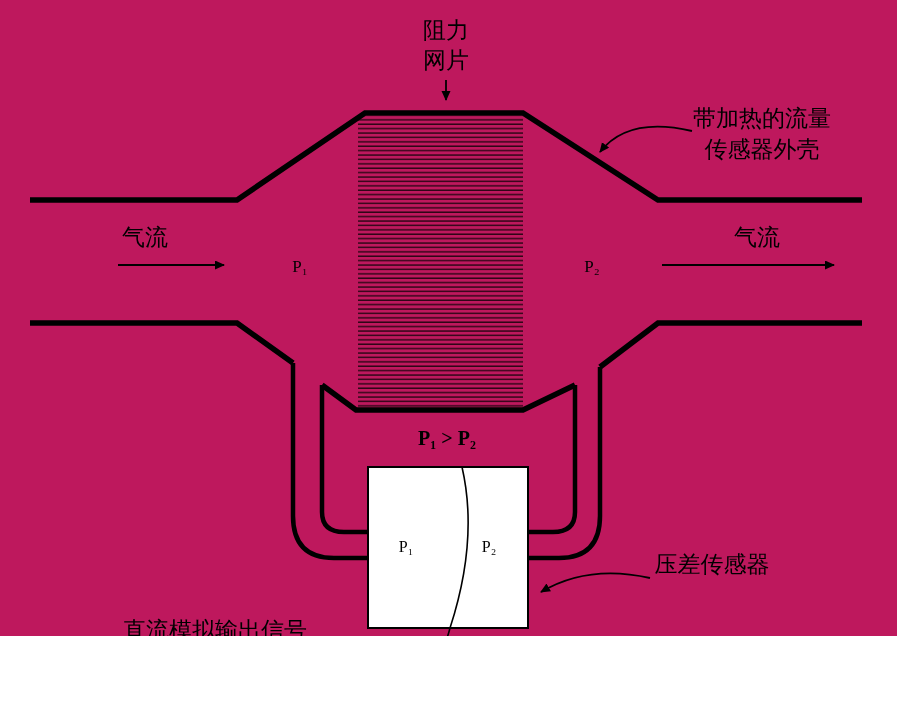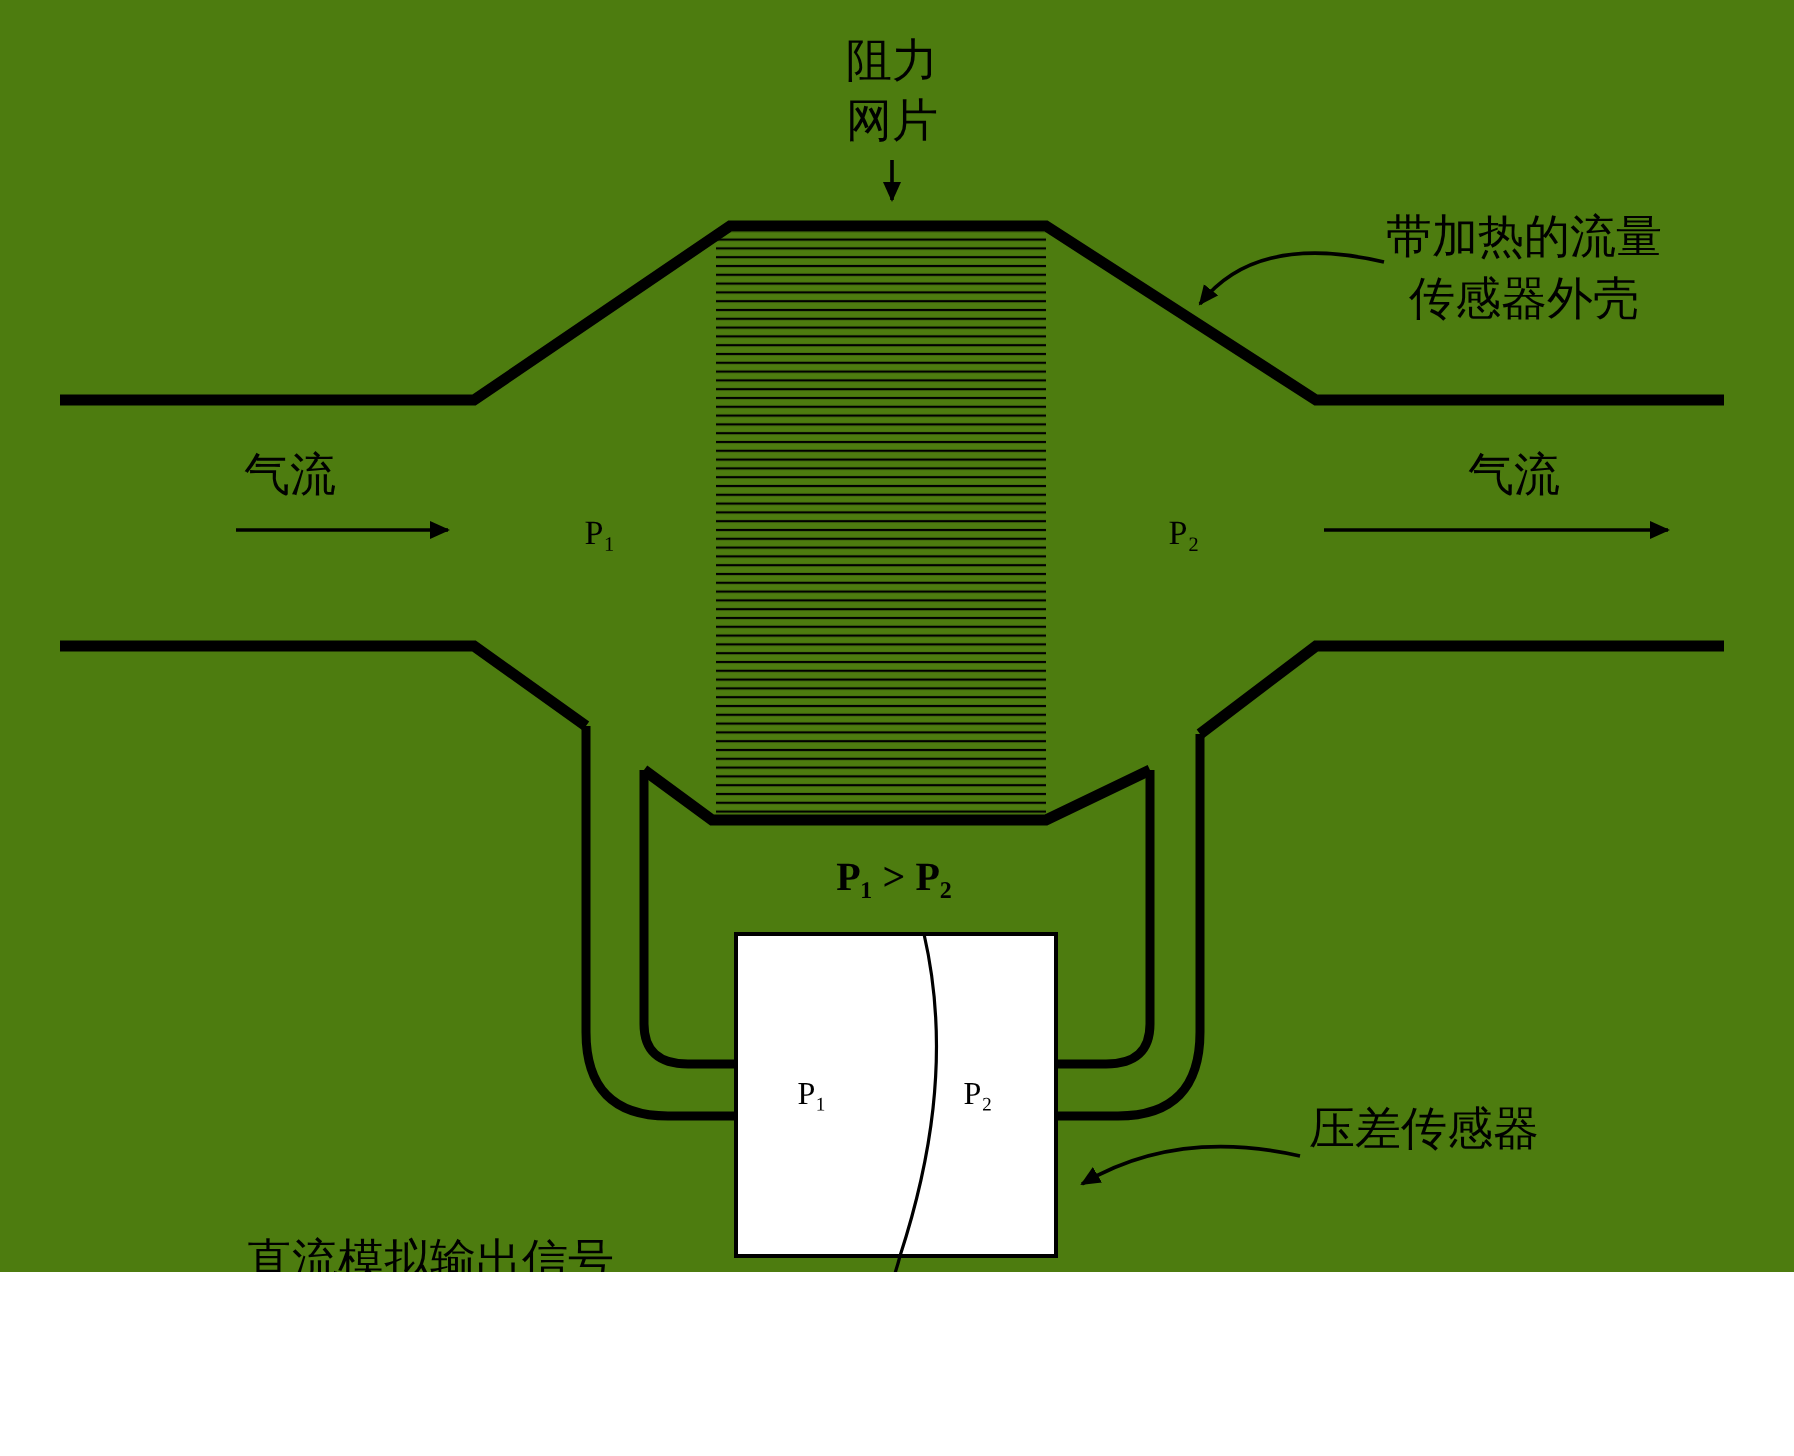--- a/index.html
+++ b/index.html
@@ -4,21 +4,21 @@
 <style>
   html, body {
     margin: 0;
     padding: 0;
     background: #ffffff;
   }
   .stage {
     position: relative;
     width: 897px;
     height: 636px;
-    background: #4d7c0f;
+    background: #be185d;
     font-family: "Liberation Serif", "DejaVu Serif", serif;
     overflow: hidden;
   }
   svg { display: block; }
   text {
     fill: #000000;
     font-family: "Liberation Serif", "DejaVu Serif", serif;
   }
   .cjk-label   { font-size: 23px; }
   .p-label     { font-size: 17px; }

